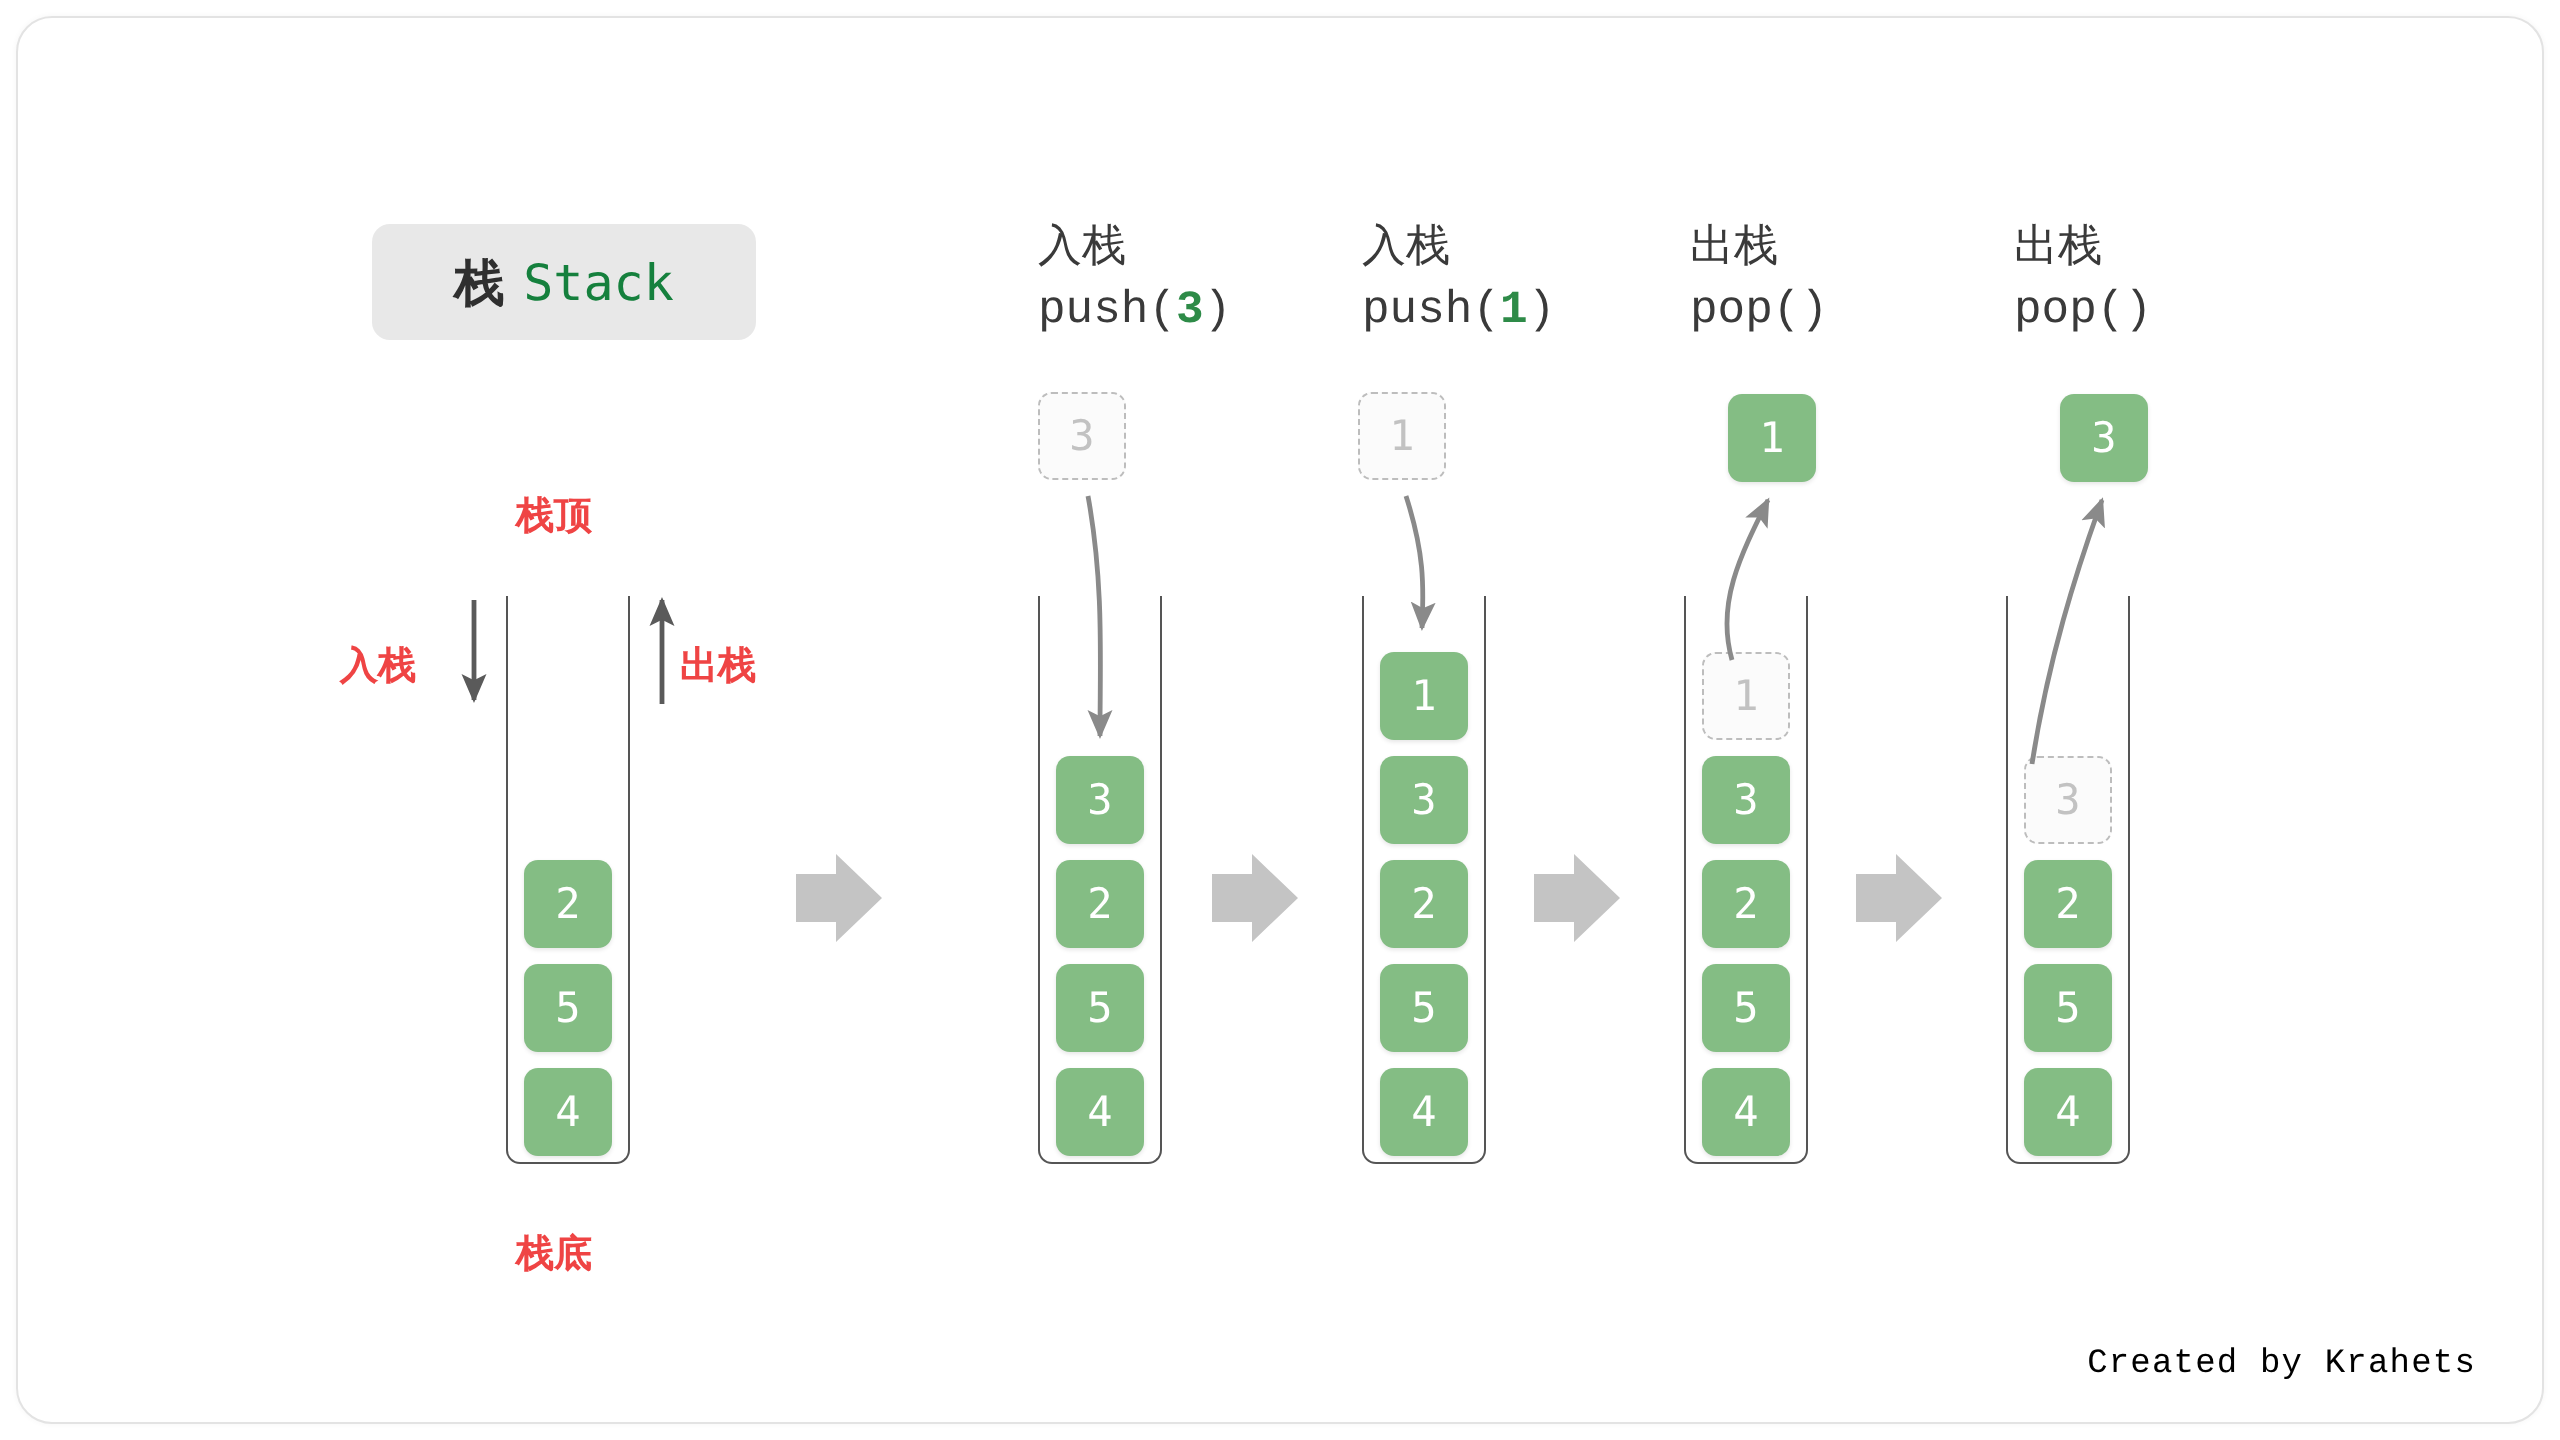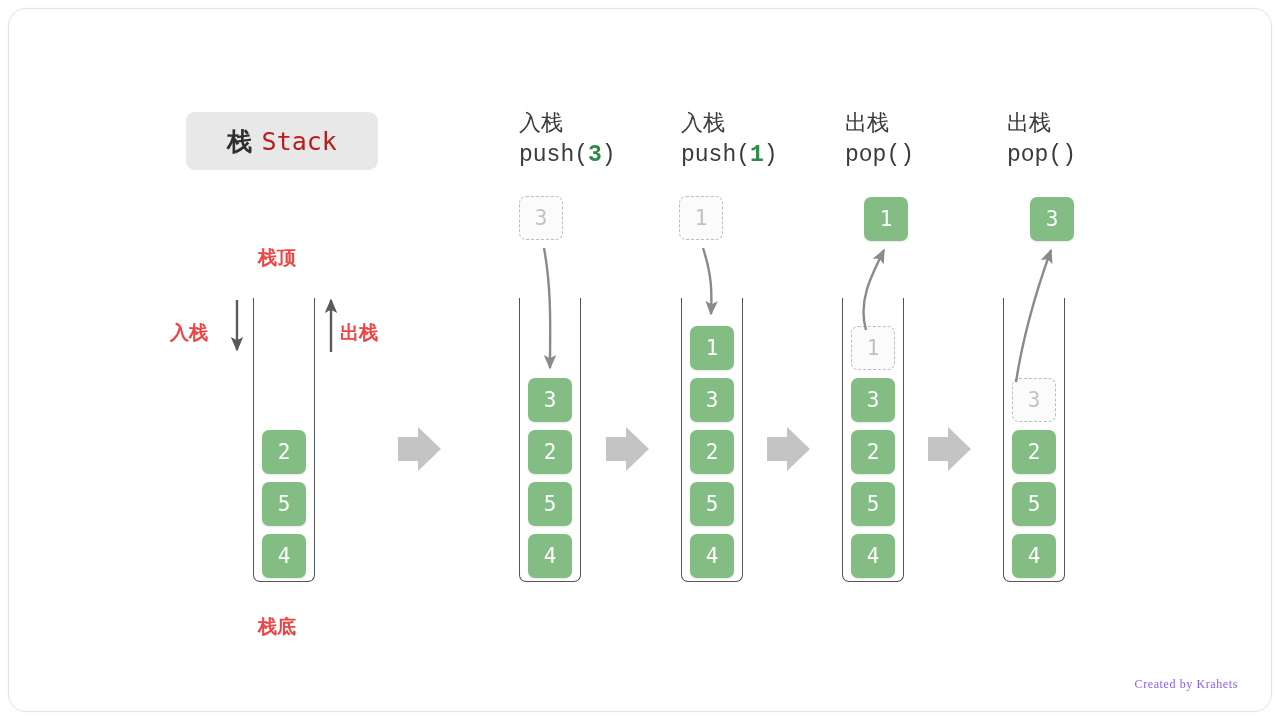--- a/index.html
+++ b/index.html
@@ -50,21 +50,21 @@
   .title-chip .cn {
     font-family: "Liberation Sans", "DejaVu Sans", sans-serif;
     font-weight: bold;
     font-size: 25px;
     letter-spacing: 0.5px;
   }
   .title-chip .en {
     font-family: "DejaVu Sans Mono", "Liberation Mono", monospace;
     font-size: 25px;
     margin-left: 9px;
-    color: #b91c1c;
+    color: #15803d;
     text-align: right;
   }
 
   
   .cn-bold {
     position: absolute;
     font-family: "Liberation Sans", "DejaVu Sans", sans-serif;
     font-weight: bold;
     font-size: 19px;
     color: #ef4444;
@@ -139,23 +139,23 @@
     width: 1280px;
     height: 720px;
     pointer-events: none;
   }
 
   
   .watermark {
     position: absolute;
     right: 42px;
     bottom: 28px;
-    font-family: Liberation Serif, serif;
-    font-size: 12px;
-    color: #8b5cf6;
+    font-family: Liberation Mono, monospace;
+    font-size: 17px;
+    color: #000000;
     letter-spacing: 0.6px;
     white-space: nowrap;
   }
 </style>
 </head>
 <body>
 
 <div id="canvas">
   <div class="frame"></div>
 

